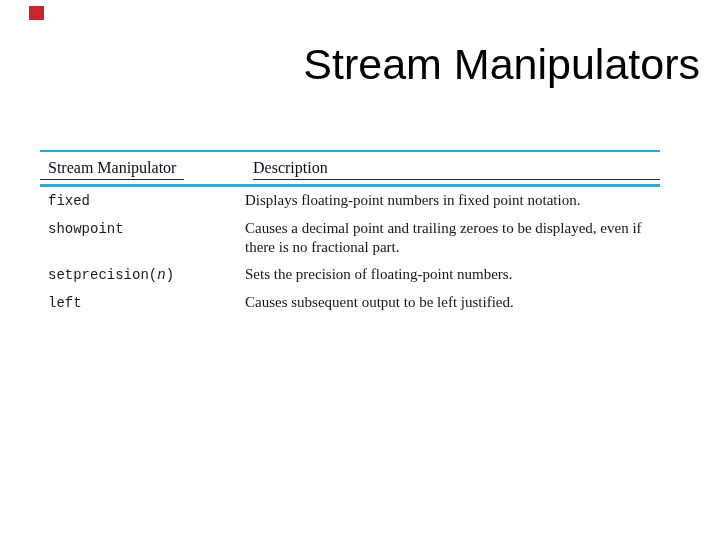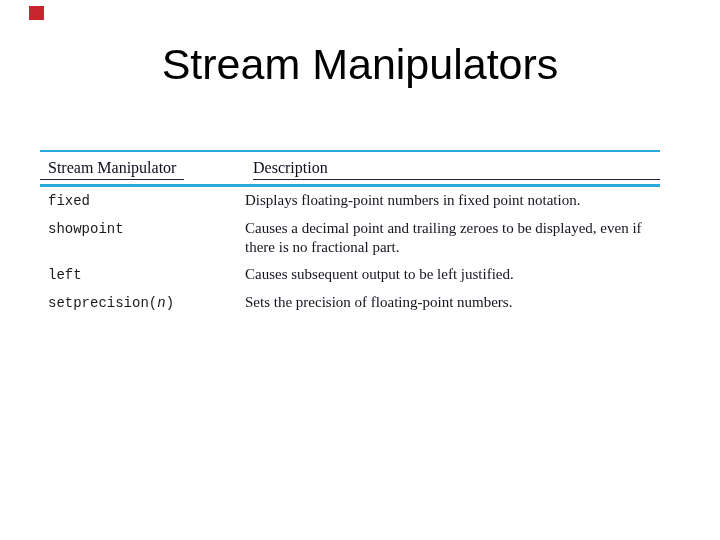--- a/index.html
+++ b/index.html
@@ -18,21 +18,21 @@
     overflow:hidden;
     font-family:"Liberation Sans",sans-serif;
   }
   .red-square{
     position:absolute;left:29px;top:6px;
     width:15px;height:14px;
     background:var(--red);
   }
   h1.slide-title{
     margin:40px 20px 0 20px;
-    text-align:center;
+    text-align:right;
     font-size:43px;
     line-height:1.12;
     font-weight:400;
     color:var(--titlecolor);
     font-family:"Liberation Sans",sans-serif;
     letter-spacing:0;
   }
   .table-wrap{
     position:absolute;
     left:40px;top:150px;
@@ -127,22 +127,22 @@
       <tr>
         <td class="manip"><span>fixed</span><span class="arg"></span><span></span></td>
         <td class="desc"><span>Displays floating-point numbers in fixed point notation.</span><span class="arg"></span><span></span></td>
       </tr>
       <tr>
         <td class="manip"><span>showpoint</span><span class="arg"></span><span></span></td>
         <td class="desc"><span>Causes a decimal point and trailing zeroes to be displayed, even if
 there is no fractional part.</span><span class="arg"></span><span></span></td>
       </tr>
       <tr>
+        <td class="manip"><span>setprecision(</span><span class="arg">n</span><span>)</span></td>
+        <td class="desc"><span>Sets the precision of floating-point numbers.</span><span class="arg"></span><span></span></td>
+      </tr>
+      <tr>
         <td class="manip"><span>left</span><span class="arg"></span><span></span></td>
         <td class="desc"><span>Causes subsequent output to be left justified.</span><span class="arg"></span><span></span></td>
-      </tr>
-      <tr>
-        <td class="manip"><span>setprecision(</span><span class="arg">n</span><span>)</span></td>
-        <td class="desc"><span>Sets the precision of floating-point numbers.</span><span class="arg"></span><span></span></td>
       </tr>
     </tbody>
   </table>
 </div>
 
 </body></html>

